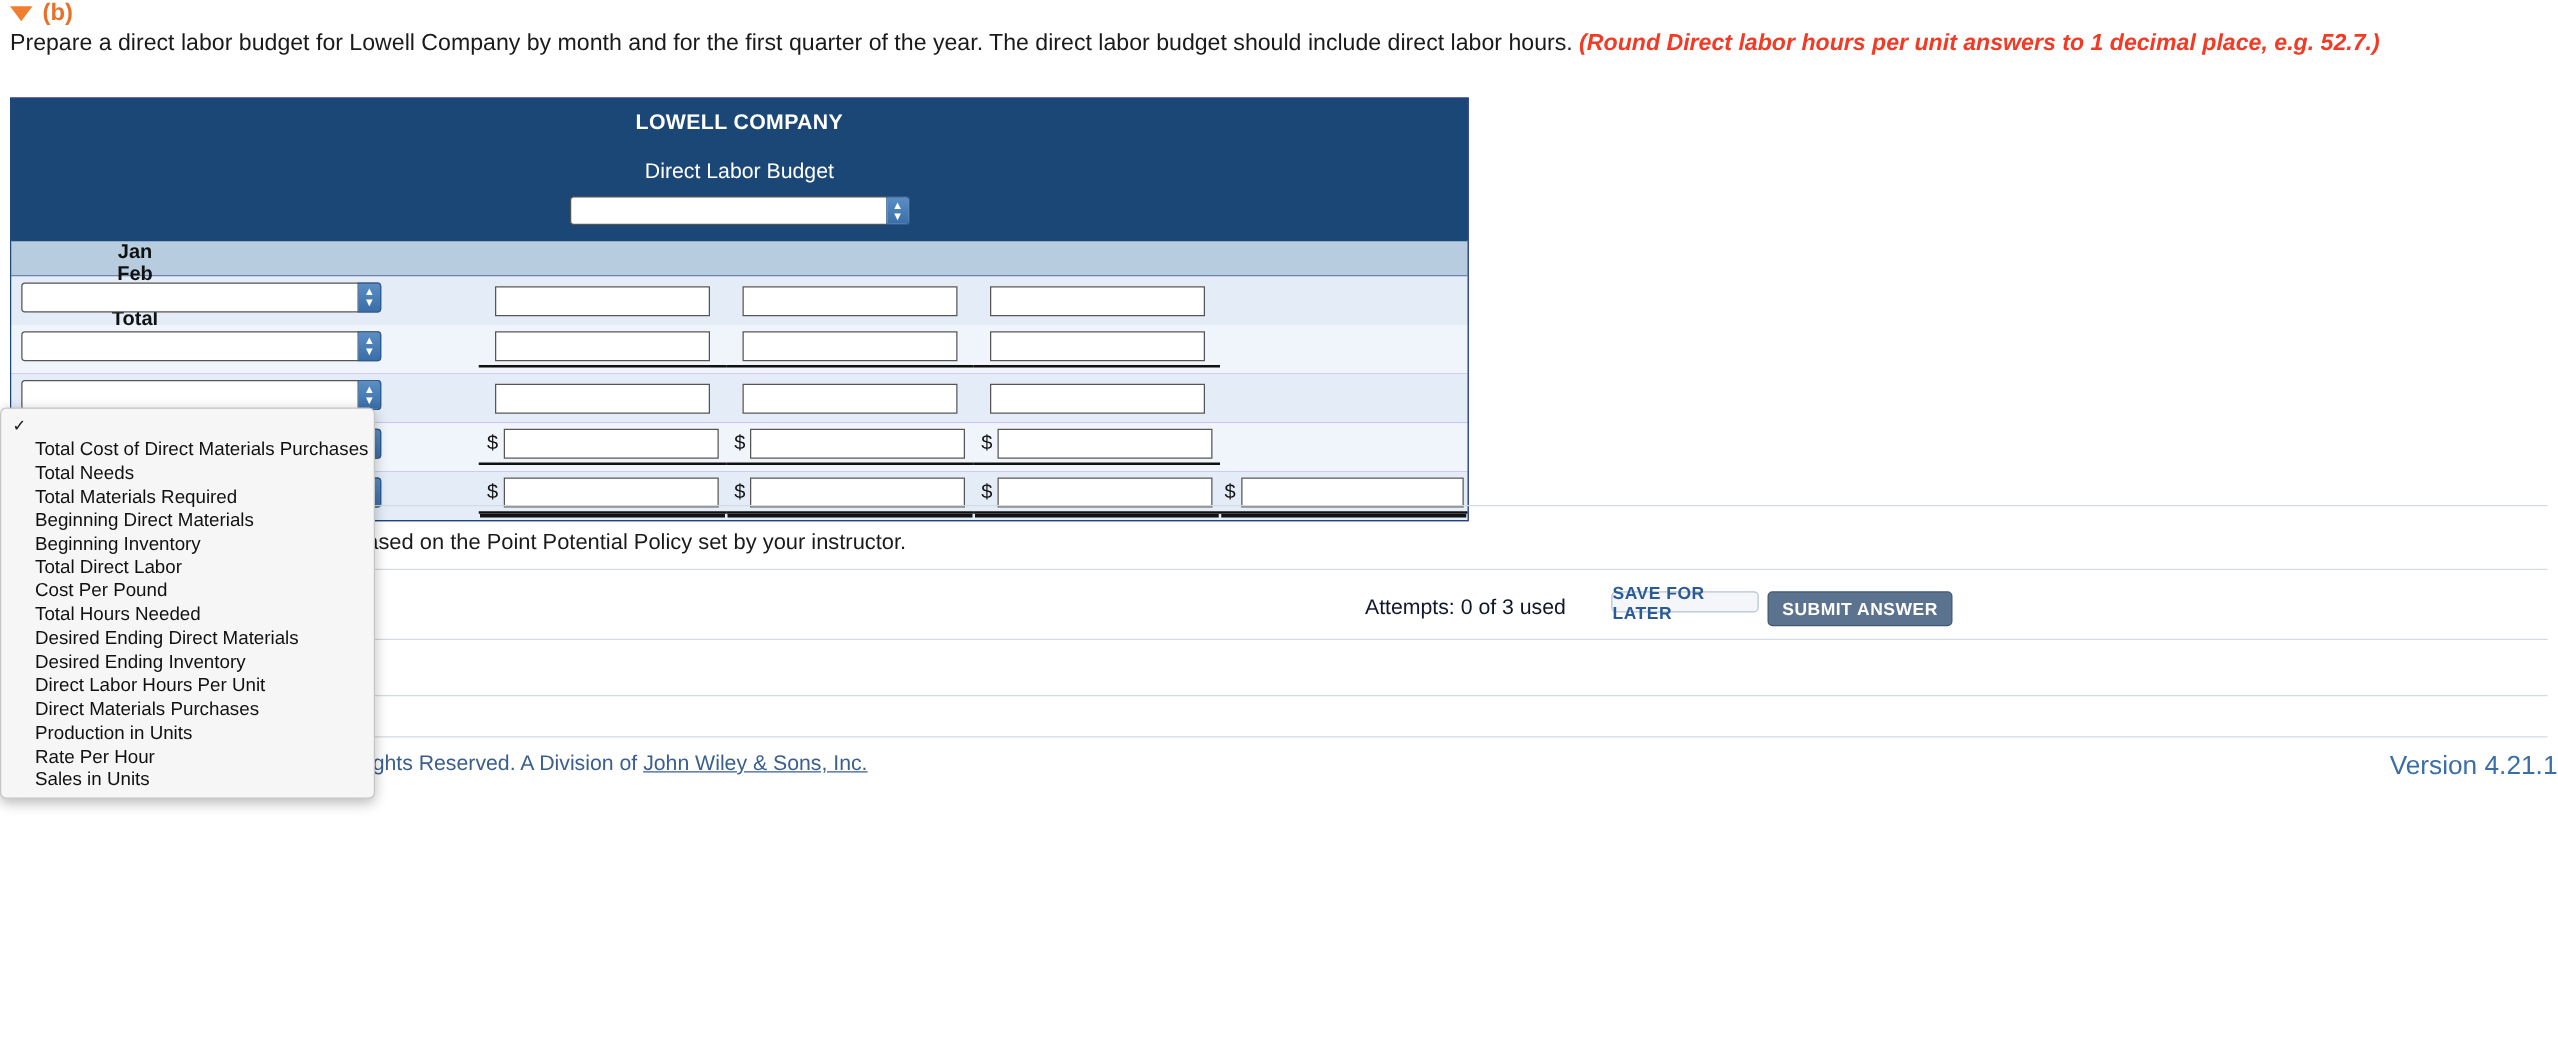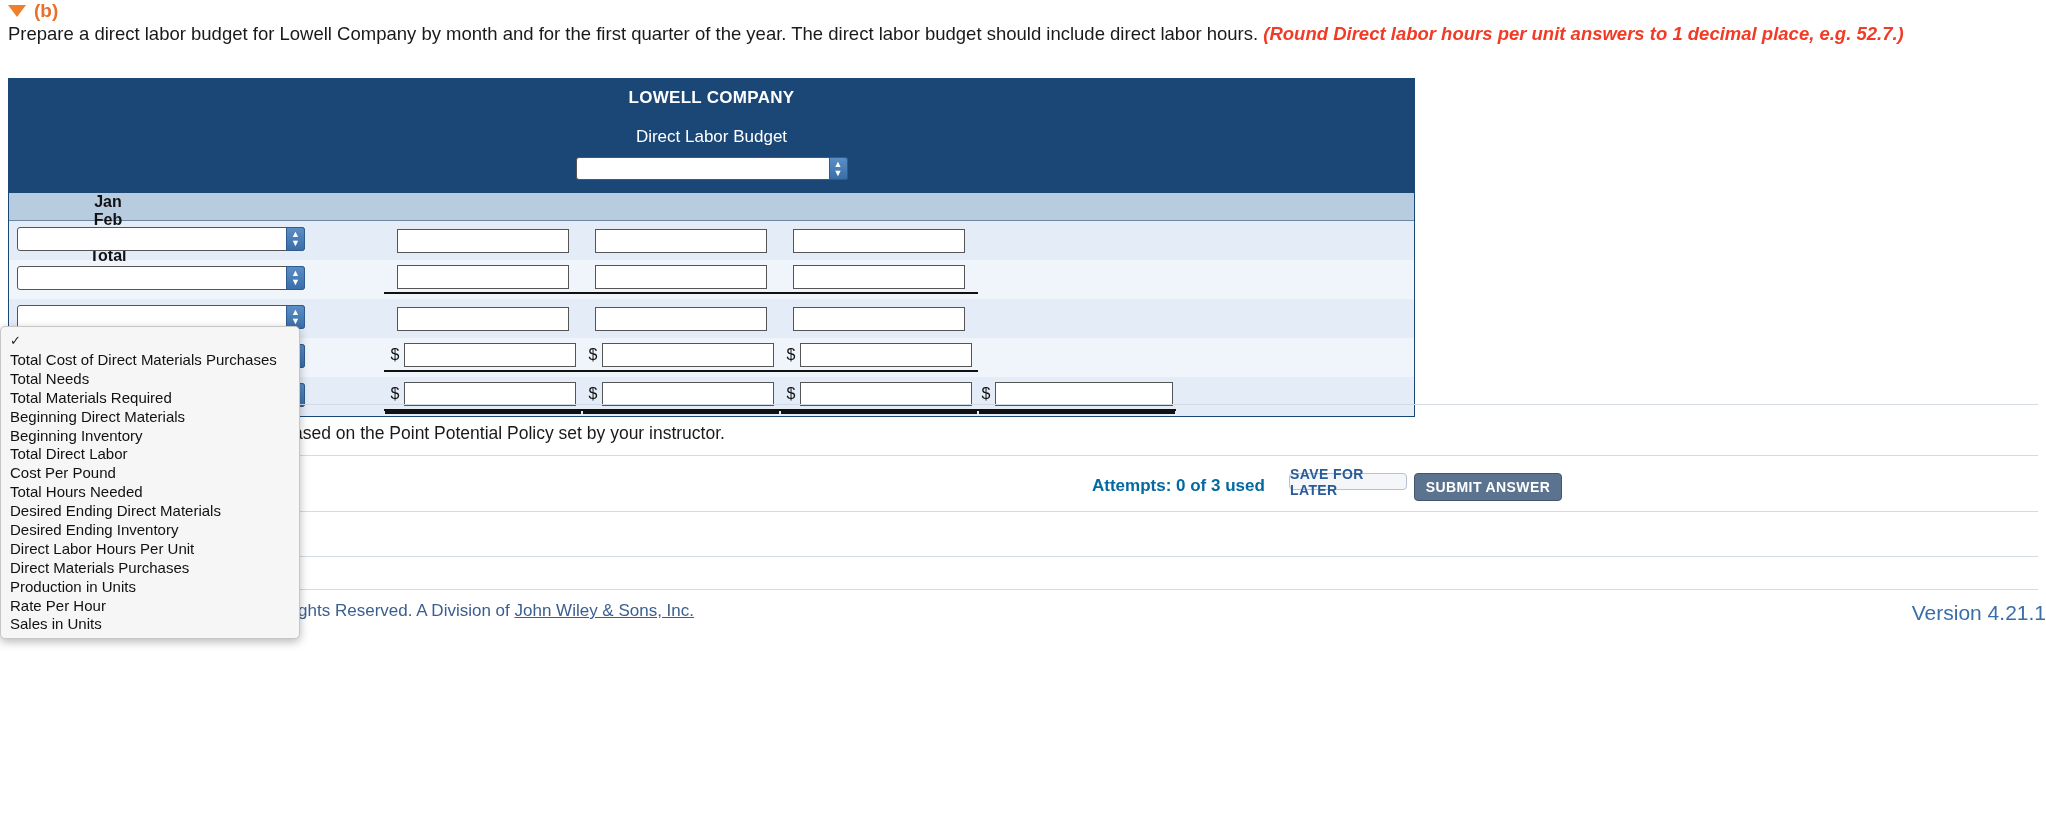--- a/index.html
+++ b/index.html
@@ -29,21 +29,21 @@
     font-size: 18.5px; line-height: 24px; color: #1a1a1a;
     white-space: normal;
   }
   .q-text .red {
     color: #F23A25; font-weight: bold; font-style: italic;
   }
 
   
   .tbl {
     position: absolute; left: 8px; top: 78px;
-    width: 1407px;
+    width: 1167px;
     border: 1px solid #1B4776;
     background: #6d28d9;
   }
   .tbl-title {
     background: #1B4776; color: #ffffff;
     padding: 9px 0 12px 0; text-align: center;
   }
   .tbl-title .l1 { font-size: 17px; font-weight: bold; letter-spacing: .3px; }
   .tbl-title .l2 { font-size: 17px; font-weight: normal; margin-top: 19px; }
   .title-sel-wrap {
@@ -113,21 +113,21 @@
   .hr {
     position: absolute; left: 8px; width: 2030px;
     border-top: 1px solid #d4dae2;
   }
   .policy {
     position: absolute; left: 8px; top: 423px;
     font-size: 17.5px; color: #1a1a1a; white-space: nowrap;
   }
   .attempts {
     position: absolute; left: 1092px; top: 476px;
-    font-size: 17px; font-weight: bold; color: #0369a1;
+    font-size: 17px; font-weight: normal; color: #0f172a;
   }
   .btn {
     position: absolute; top: 473px;
     font-size: 14px; font-weight: bold; letter-spacing: .4px;
     border-radius: 4px; display: flex;
     align-items: center; justify-content: center;
   }
   .btn-save {
     left: 1289px; width: 118px; height: 17px;
     background: #f4f6f9; color: #2a5b96;
@@ -158,21 +158,21 @@
     background: #F6F6F6;
     border: 1px solid #c6c6c6;
     border-radius: 5px;
     box-shadow: 0 3px 10px rgba(0,0,0,.28);
     padding-top: 4px;
     overflow: hidden;
     z-index: 50;
   }
   .menu-item {
     height: 18.9px; line-height: 18.9px;
-    padding-left: 9px;
+    padding-left: 27px;
     font-size: 15px; color: #111;
     white-space: nowrap;
   }
   .menu-check {
     height: 20px; line-height: 20px;
     padding-left: 9px; font-size: 13px; color: #222;
   }
 </style>
 </head>
 <body>

